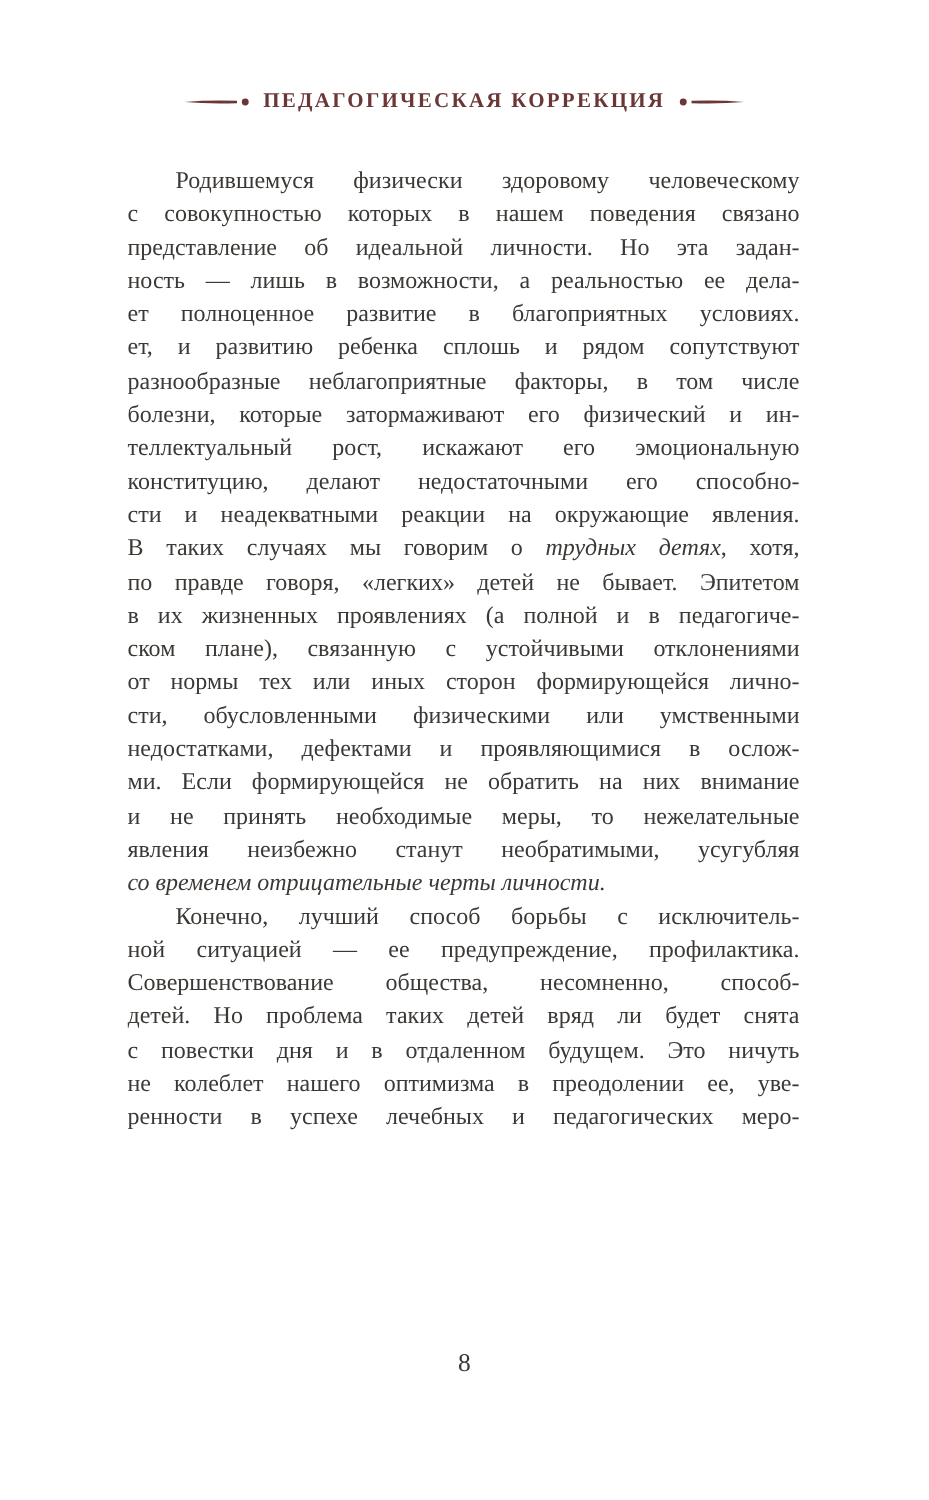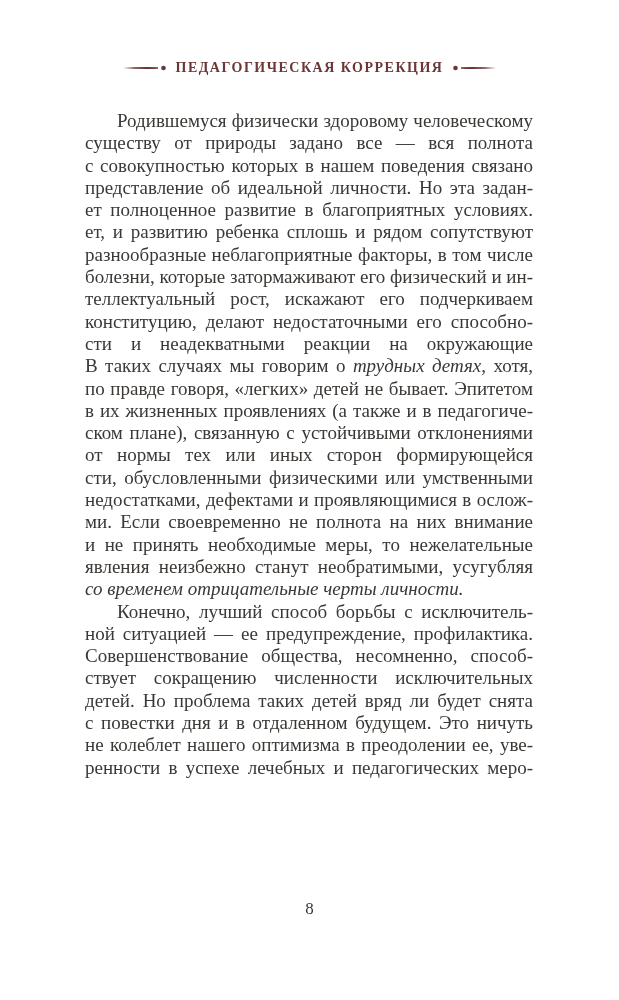--- a/index.html
+++ b/index.html
@@ -36,21 +36,21 @@
     white-space: nowrap;
   }
   .flourish { display: block; }
   .flourish svg { display: block; }
   .flourish.right { transform: scaleX(-1); }
   .text-body {
     position: absolute;
     top: 110px;
     left: 85px;
     width: 448px;
-    font-size: 19px;
+    font-size: 16px;
     line-height: 22.3px;
     color: var(--text);
   }
   .paragraph { margin: 0; }
   .line {
     text-align: justify;
     text-align-last: justify;
     white-space: normal;
     overflow: hidden;
     height: 22.3px;
@@ -85,47 +85,46 @@
       <svg width="44" height="10" viewBox="0 0 44 10">
         <path d="M0 5 Q 16 3.6 35 4.2 L35 5.8 Q 16 6.4 0 5 Z" fill="var(--accent)"></path>
         <circle cx="40.5" cy="5" r="2.3" fill="var(--accent)"></circle>
       </svg>
     </span>
   </div>
 
   <div class="text-body">
       <div class="paragraph">
         <div class="line indent">Родившемуся физически здоровому человеческому</div>
-        <div class="line">существу от природы задано все — вся полнота сторон,</div>
         <div class="line">с совокупностью которых в нашем поведения связано</div>
         <div class="line">представление об идеальной личности. Но эта задан-</div>
+        <div class="line">ность — лишь в возможности, а реальностью ее дела-</div>
         <div class="line">ет полноценное развитие в благоприятных условиях.</div>
         <div class="line">ет, и развитию ребенка сплошь и рядом сопутствуют</div>
         <div class="line">разнообразные неблагоприятные факторы, в том числе</div>
         <div class="line">болезни, которые затормаживают его физический и ин-</div>
-        <div class="line">теллектуальный рост, искажают его подчеркиваем</div>
+        <div class="line">теллектуальный рост, искажают его эмоциональную</div>
         <div class="line">конституцию, делают недостаточными его способно-</div>
         <div class="line">сти и неадекватными реакции на окружающие явления.</div>
         <div class="line">В таких случаях мы говорим о <i>трудных детях</i>, хотя,</div>
         <div class="line">по правде говоря, «легких» детей не бывает. Эпитетом</div>
-        <div class="line">в их жизненных проявлениях (а также и в педагогиче-</div>
+        <div class="line">в их жизненных проявлениях (а полной и в педагогиче-</div>
         <div class="line">ском плане), связанную с устойчивыми отклонениями</div>
         <div class="line">от нормы тех или иных сторон формирующейся лично-</div>
         <div class="line">сти, обусловленными физическими или умственными</div>
         <div class="line">недостатками, дефектами и проявляющимися в ослож-</div>
-        <div class="line">ми. Если своевременно не полнота на них внимание</div>
+        <div class="line">ми. Если формирующейся не обратить на них внимание</div>
         <div class="line">и не принять необходимые меры, то нежелательные</div>
         <div class="line">явления неизбежно станут необратимыми, усугубляя</div>
         <div class="line flush">со временем отрицательные черты личности.</div>
       </div>
       <div class="paragraph">
         <div class="line indent">Конечно, лучший способ борьбы с исключитель-</div>
         <div class="line">ной ситуацией — ее предупреждение, профилактика.</div>
         <div class="line">Совершенствование общества, несомненно, способ-</div>
-        <div class="line">ствует сокращению численности исключительных</div>
         <div class="line">детей. Но проблема таких детей вряд ли будет снята</div>
         <div class="line">с повестки дня и в отдаленном будущем. Это ничуть</div>
         <div class="line">не колеблет нашего оптимизма в преодолении ее, уве-</div>
         <div class="line">ренности в успехе лечебных и педагогических меро-</div>
       </div>
     </div>
 
   <div class="page-number">8</div>
 
 </div>

